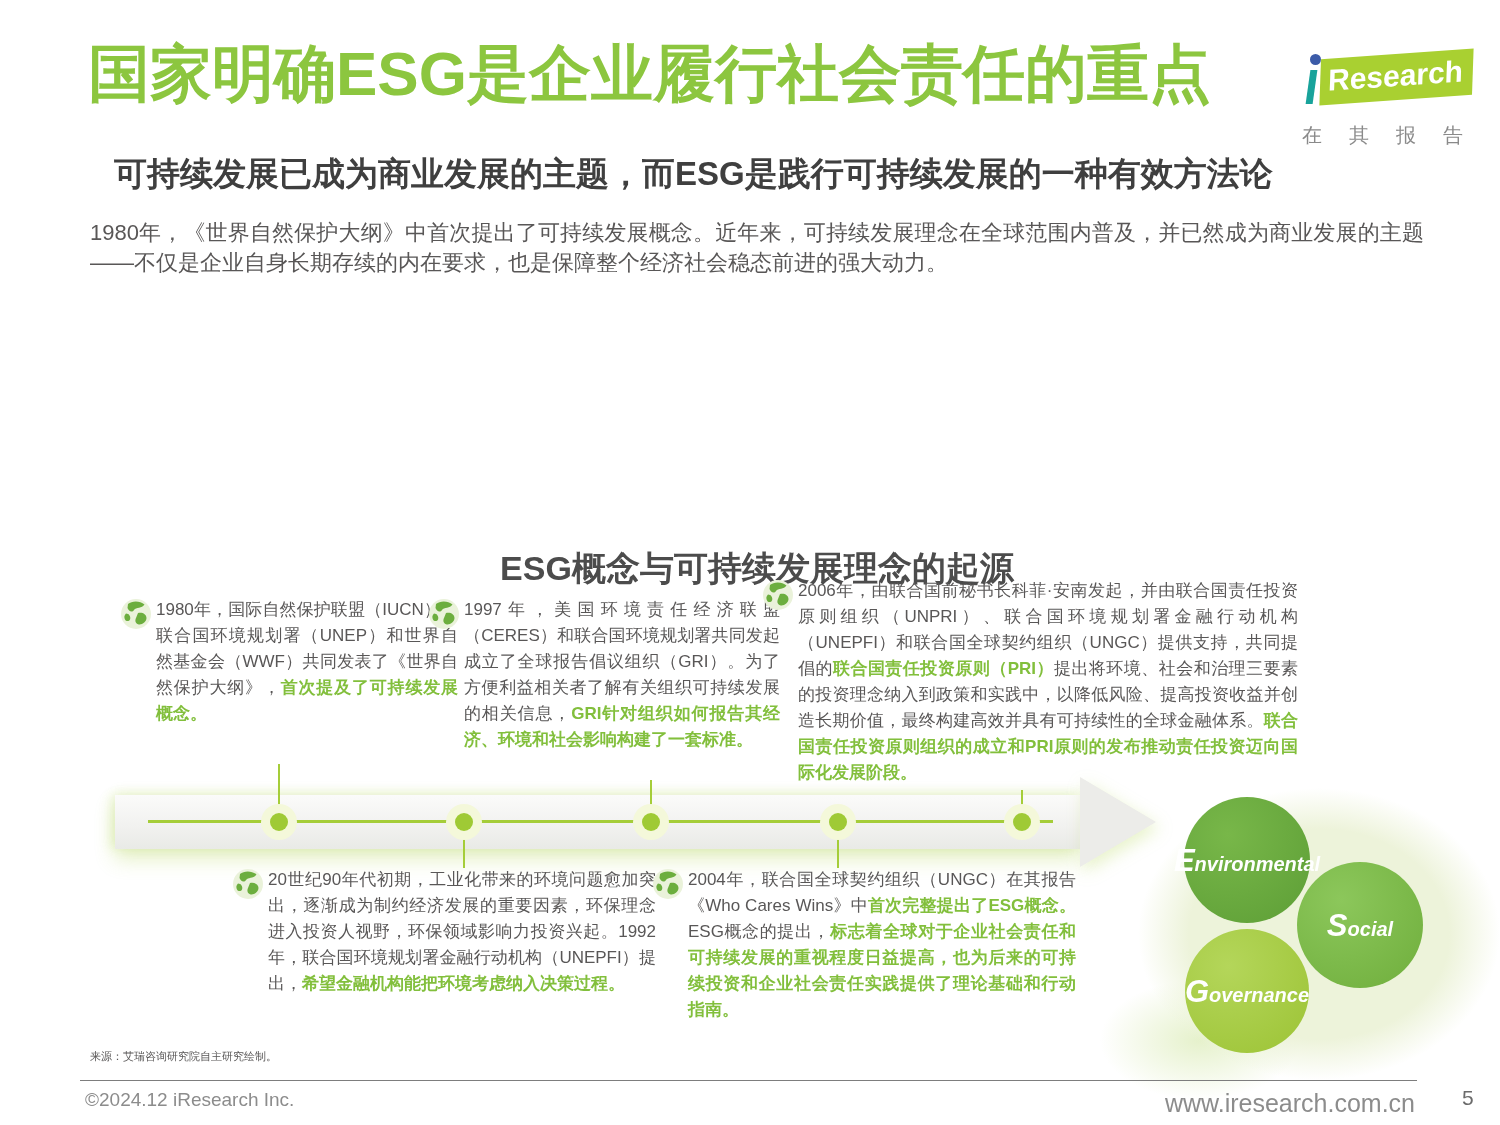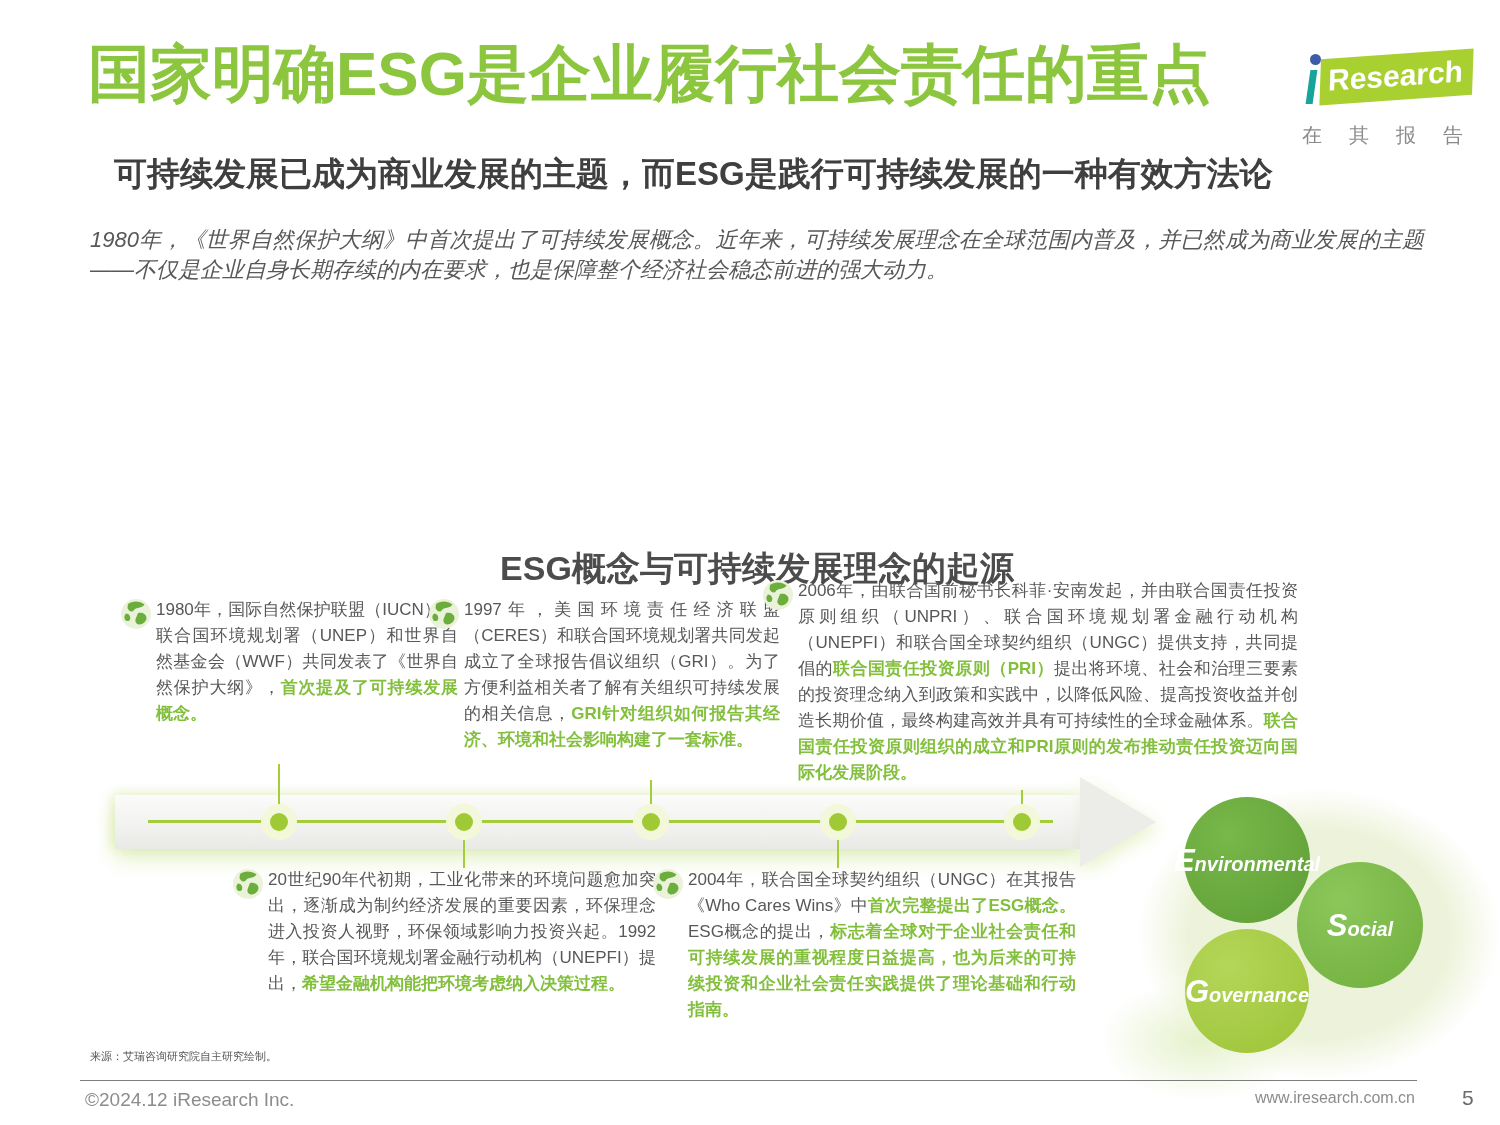--- a/index.html
+++ b/index.html
@@ -11,21 +11,21 @@
   .logo{right:28px;top:48px;width:170px;text-align:left;}
   .logo-row{position:relative;height:62px;}
   .logo-flag{position:absolute;left:18px;top:6px;background:#a9d031;color:#fff;font-weight:bold;font-size:30px;padding:5px 10px 7px 8px;transform:rotate(-4deg) skewX(-6deg);}
   .logo-i-stem{position:absolute;left:6px;top:22px;width:7px;height:34px;background:#18a39b;transform:skewX(-8deg);}
   .logo-i-dot{position:absolute;left:8px;top:6px;width:11px;height:11px;border-radius:50%;background:#3c5ba8;}
   .logo-cn{margin-top:12px;font-size:20px;color:#8a8a8a;letter-spacing:27px;white-space:nowrap;}
   .subtitle{left:90px;top:152px;width:1340px;font-size:33px;font-weight:bold;color:#3f3f3f;white-space:nowrap;margin-left:24px;}
 
   
   .content{left:90px;top:218px;width:1334px;}
-  .content p{margin:7px 0 21px 0;font-size:22px;line-height:30px;color:#595757;text-align:justify;font-style:italic;}
+  .content p{margin:0 0 21px 0;font-size:22px;line-height:30px;color:#595757;text-align:justify;}
 
   
   .figure-title{left:90px;top:546px;width:1334px;text-align:center;font-size:34px;font-weight:bold;color:#4c4c4c;}
 
   .tl-item{font-size:17px;line-height:26px;color:#595757;text-align:justify;padding-left:36px;}
   .tl-item .globe{position:absolute;left:0;top:1px;}
   .hl{color:#82bf3c;font-weight:bold;}
 
   
   .band{left:115px;top:795px;width:965px;height:54px;background:linear-gradient(180deg,#fbfbfa 0%,#f1f1ef 60%,#e9eae6 100%);box-shadow:0 10px 20px rgba(166,206,57,.30),0 -4px 10px rgba(166,206,57,.12),-6px 0 10px rgba(166,206,57,.12);}
@@ -42,21 +42,21 @@
   .esg-circle .cap{font-size:31px;line-height:1;}
   .c-env{left:1184px;top:797px;width:126px;height:126px;background:radial-gradient(circle at 35% 30%,#78b749,#5d9e36);}
   .c-soc{left:1297px;top:862px;width:126px;height:126px;background:radial-gradient(circle at 35% 30%,#8cc75b,#6fae3c);}
   .c-gov{left:1185px;top:929px;width:124px;height:124px;background:radial-gradient(circle at 35% 30%,#b4d65a,#9cc335);}
 
   .source-note{left:90px;top:1049px;font-size:11px;color:#595757;}
 
   
   .footer-line{left:80px;top:1080px;width:1337px;height:1px;background:#7d7d7d;}
   .footer-left{left:85px;top:1089px;font-size:19px;color:#8c8c8c;}
-  .footer-site{left:1050px;top:1089px;width:365px;text-align:right;font-size:16px;color:#8c8c8c;}
+  .footer-site{left:1050px;top:1089px;width:365px;text-align:right;font-size:25px;color:#8c8c8c;}
   .footer-page{left:1462px;top:1086px;font-size:21px;color:#6b6b6b;}
 </style>
 </head>
 <body>
 
 <div class="abs page-title">国家明确ESG是企业履行社会责任的重点</div>
 
 <div class="abs logo">
   <div class="logo-row">
     <span class="logo-flag">Research</span>

